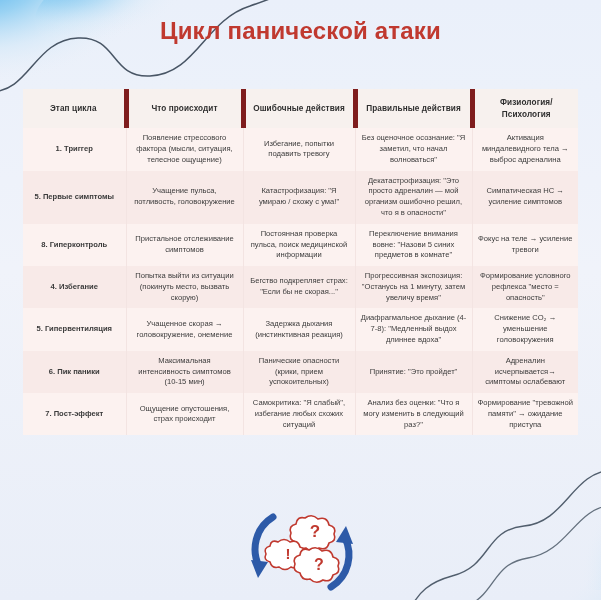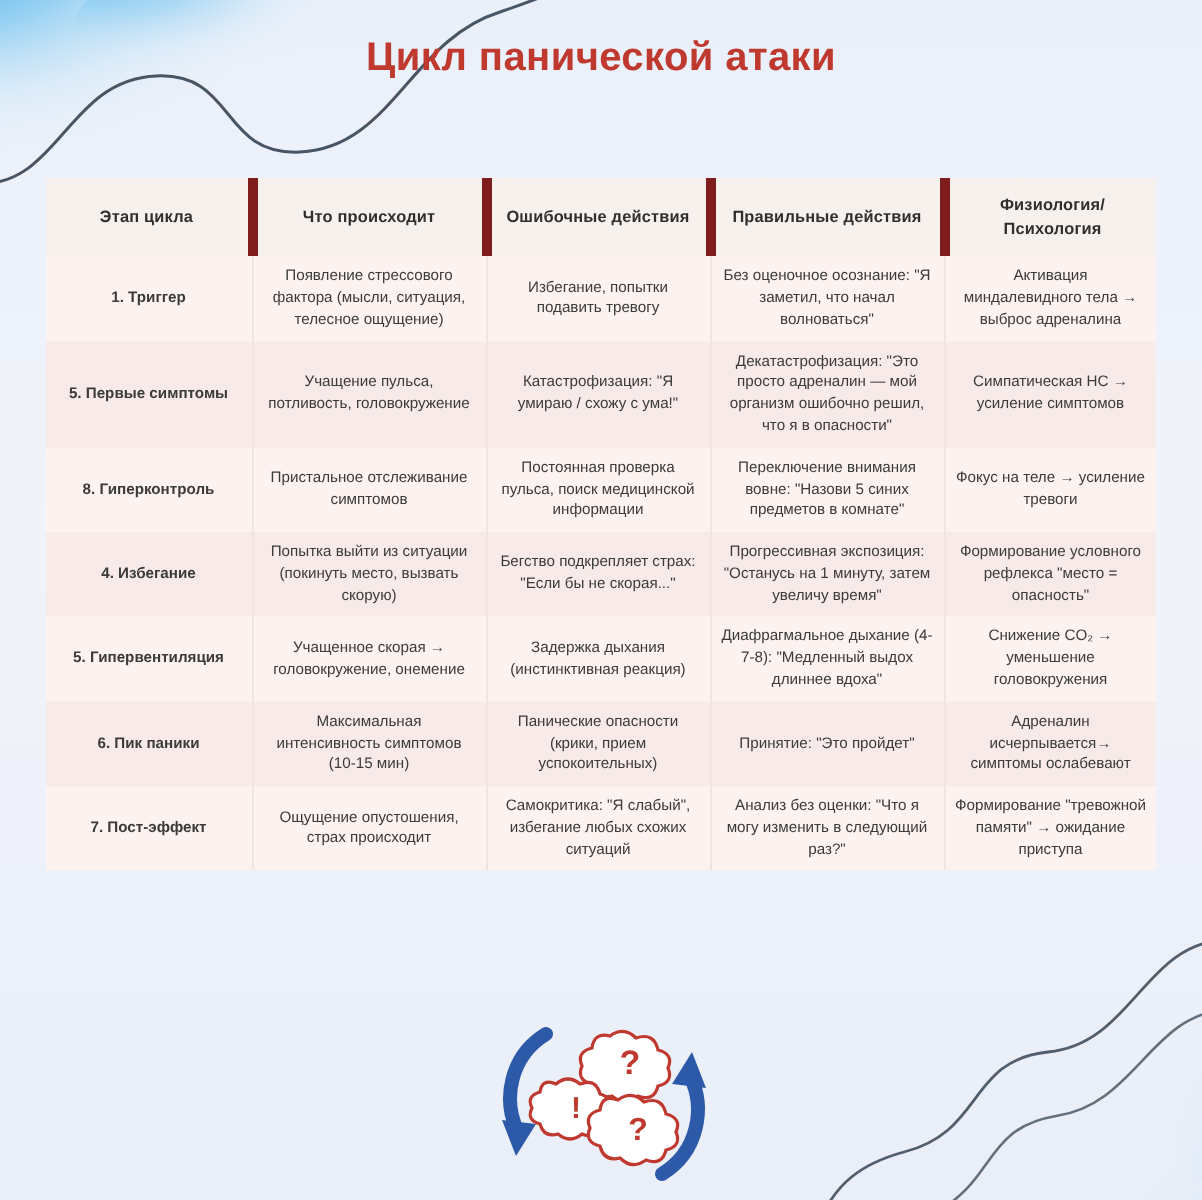--- a/index.html
+++ b/index.html
@@ -28,21 +28,21 @@
   
   #title-wrap {
     position: absolute;
     top: 18px;
     left: 0;
     width: 601px;
     text-align: center;
     z-index: 3;
   }
   #page-title {
-    font-size: 20px;
+    font-size: 24px;
     font-weight: bold;
     color: #c0392f;
     letter-spacing: 0.2px;
     line-height: 1.1;
     margin: 0;
   }
 
   
   #cycle-table-wrap {
     position: absolute;

